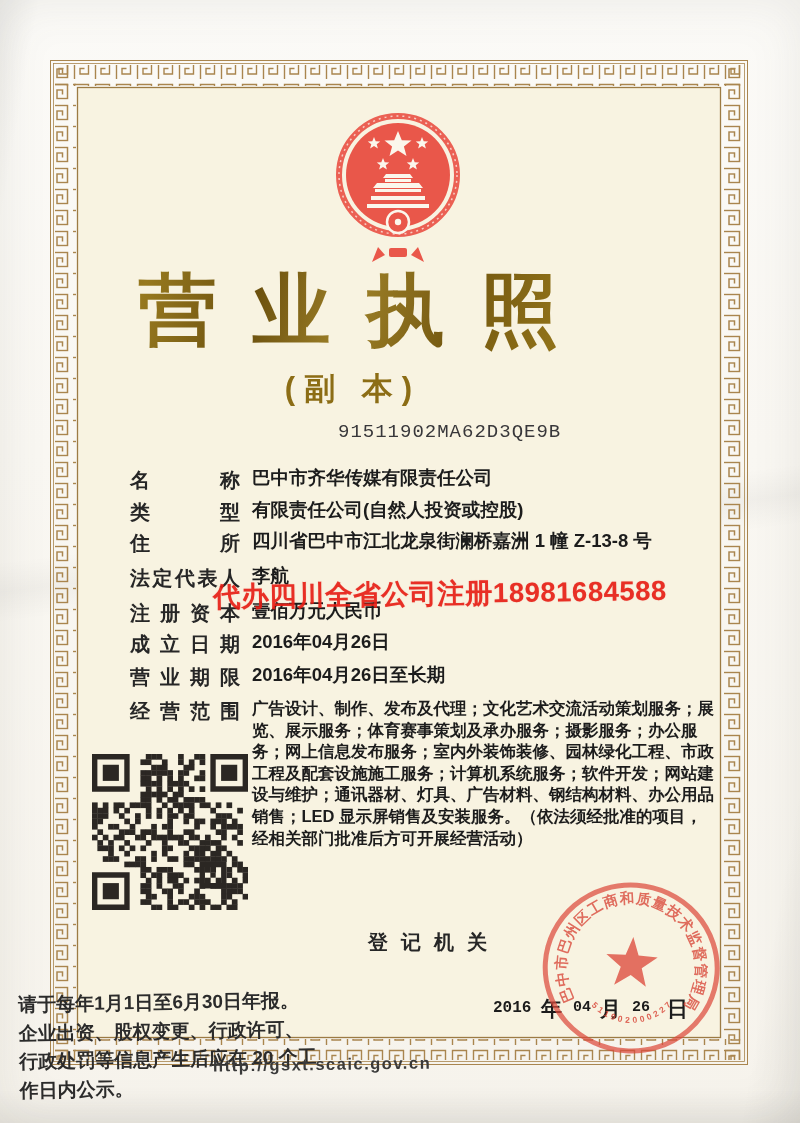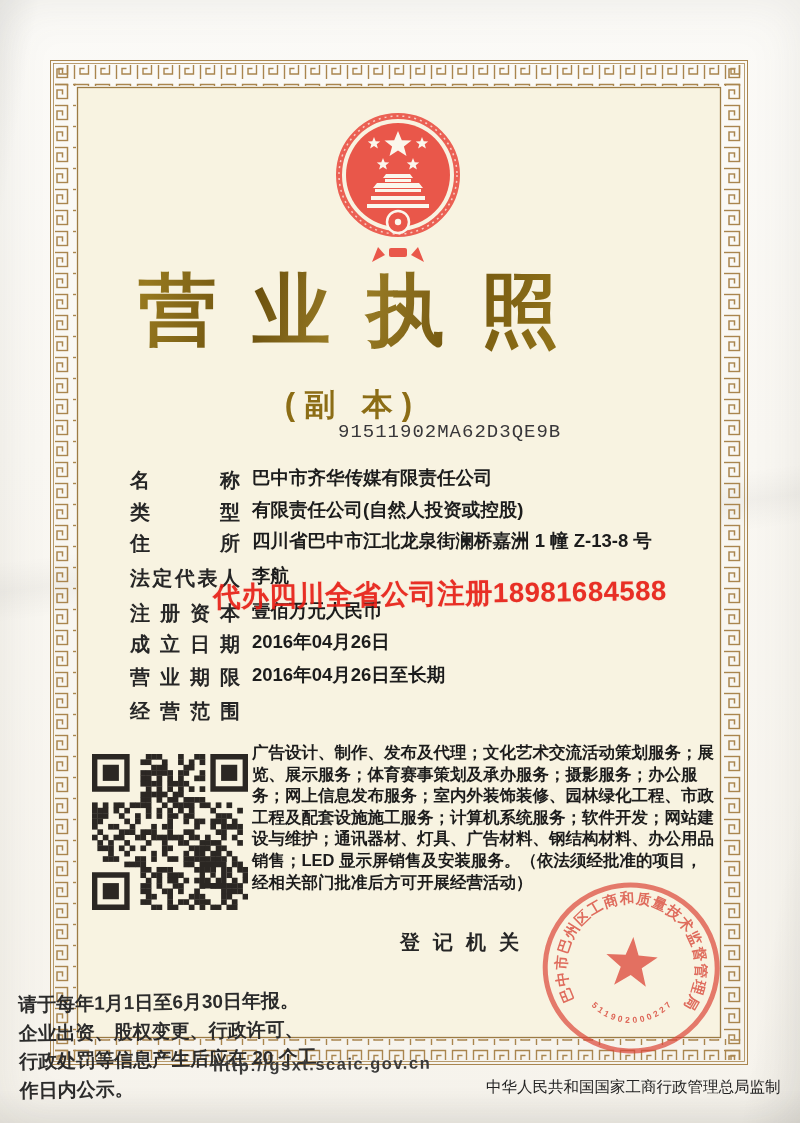--- a/index.html
+++ b/index.html
@@ -25,41 +25,41 @@
   .emblem{position:absolute;left:283px;top:52px;width:130px;height:150px;opacity:.9;}
 
   .title{
     position:absolute;left:0;right:0;top:210px;text-align:center;
     font-size:78px;font-weight:900;letter-spacing:36px;text-indent:36px;line-height:1.05;
     background:linear-gradient(105deg,#715510 0%,#97791f 16%,#6b500e 34%,#9d8028 50%,#745810 68%,#8f7119 84%,#6f540f 100%);
     -webkit-background-clip:text;background-clip:text;color:transparent;
     font-family:"Liberation Sans","DejaVu Sans",sans-serif;
   }
   .subtitle{
-    position:absolute;left:0;right:0;top:324px;text-align:center;
+    position:absolute;left:0;right:0;top:308px;text-align:center;
     font-size:31px;font-weight:700;letter-spacing:9px;text-indent:9px;color:#8c6d15;
   }
   .code-line{position:absolute;left:288px;top:361px;display:flex;align-items:baseline;gap:15px;white-space:nowrap;}
   .code-label{font-size:17px;font-weight:700;letter-spacing:6px;color:#262626;}
   .code-value{font-size:19px;font-weight:500;letter-spacing:1px;color:#38373a;font-family:"Liberation Mono","DejaVu Sans Mono",monospace;}
 
   .row{position:absolute;left:0;width:698px;}
   .flabel{
     position:absolute;left:80px;width:110px;font-size:20px;font-weight:700;color:#262626;
     text-align:justify;text-align-last:justify;text-justify:inter-character;white-space:normal;
   }
   .fvalue{position:absolute;left:202px;width:466px;font-size:18.5px;font-weight:600;color:#1c1c1c;line-height:1.16;}
   .row-0{top:407px;} .row-1{top:439px;} .row-2{top:470px;}
   .row-3{top:505px;} .row-4{top:540px;} .row-5{top:571px;}
   .row-6{top:604px;} .row-7{top:638px;}
-  .row-7 .fvalue{font-size:16.5px;line-height:21.6px;width:462px;font-weight:600;margin-top:44px;}
+  .row-7 .fvalue{font-size:16.5px;line-height:21.6px;width:462px;font-weight:600;}
 
   .qr{position:absolute;left:42px;top:694px;width:156px;height:156px;}
 
-  .reg-label{position:absolute;left:318px;top:869px;font-size:20px;font-weight:700;letter-spacing:13px;color:#262626;white-space:nowrap;margin-left:32px;}
+  .reg-label{position:absolute;left:318px;top:869px;font-size:20px;font-weight:700;letter-spacing:13px;color:#262626;white-space:nowrap;}
 
   .issue-date{position:absolute;left:443px;top:933px;width:260px;height:34px;}
   .issue-date span{position:absolute;color:#1c1c1c;}
   .d-num{font-family:"Liberation Mono","DejaVu Sans Mono",monospace;font-weight:600;}
   .d-year{left:0;top:6px;font-size:16px;}
   .d-yu{left:48px;top:2px;font-size:21px;font-weight:700;}
   .d-month{left:80px;top:6px;font-size:15px;}
   .d-mu{left:107px;top:2px;font-size:21px;font-weight:700;}
   .d-day{left:139px;top:6px;font-size:15px;}
   .d-du{left:174px;top:2px;font-size:21px;font-weight:700;}
@@ -486,20 +486,28 @@
           <path fill-rule="evenodd" d="M118.3448275862069,0 h37.6551724137931 v37.6551724137931 h-37.6551724137931 Z M123.72413793103449,5.379310344827586 v26.896551724137932 h26.896551724137932 v-26.896551724137932 Z"></path>
           <rect x="129.10344827586206" y="10.758620689655173" width="16.137931034482758" height="16.137931034482758"></rect>
           <path fill-rule="evenodd" d="M0,118.3448275862069 h37.6551724137931 v37.6551724137931 h-37.6551724137931 Z M5.379310344827586,123.72413793103449 v26.896551724137932 h26.896551724137932 v-26.896551724137932 Z"></path>
           <rect x="10.758620689655173" y="129.10344827586206" width="16.137931034482758" height="16.137931034482758"></rect>
           <path fill-rule="evenodd" d="M107.58620689655173,107.58620689655173 h26.896551724137932 v26.896551724137932 h-26.896551724137932 Z M112.96551724137932,112.96551724137932 v16.137931034482758 h16.137931034482758 v-16.137931034482758 Z"></path>
           <rect x="118.3448275862069" y="118.3448275862069" width="5.379310344827586" height="5.379310344827586"></rect>
         </svg>
 
       <div class="reg-label">登记机关</div>
 
+      <div class="issue-date">
+        <span class="d-num d-year">2016</span>
+        <span class="d-yu">年</span>
+        <span class="d-num d-month">04</span>
+        <span class="d-mu">月</span>
+        <span class="d-num d-day">26</span>
+        <span class="d-du">日</span>
+      </div>
 
       <svg class="seal" viewBox="0 0 190 182" aria-hidden="true">
         <defs>
           <path id="sealArcTop" d="M 41.8 125.3 A 65 65 0 1 1 148.2 125.3" fill="none"></path>
           <path id="sealArcBottom" d="M 50 119.5 A 55 55 0 0 0 140 119.5" fill="none"></path>
         </defs>
         <ellipse cx="95" cy="88" rx="86" ry="83" fill="none" stroke="#dd4a3c" stroke-width="5" opacity="0.72"></ellipse>
         <polygon points="95,57 101.5,75.1 120.7,75.7 105.5,87.4 110.9,105.8 95,95 79.1,105.8 84.5,87.4 69.3,75.7 88.5,75.1" fill="#dd4a3c" opacity="0.78"></polygon>
         <text font-size="14.5" font-weight="700" fill="#d94a3c" opacity="0.8" letter-spacing="1">
           <textPath href="#sealArcTop" startOffset="2">巴中市巴州区工商和质量技术监督管理局</textPath>
@@ -514,15 +522,14 @@
 
   <div class="watermark">代办四川全省公司注册18981684588</div>
 
   <div class="footer-notice">
     <div>请于每年1月1日至6月30日年报。</div>
     <div>企业出资、股权变更、行政许可、</div>
     <div>行政处罚等信息产生后应在 20 个工</div>
     <div>作日内公示。</div>
   </div>
   <div class="site-url">http://gsxt.scaic.gov.cn</div>
-  <div class="issuer">中华人民共和国国家工商行政管理总局监制</div>
 
 </div>
 
 </body></html>

